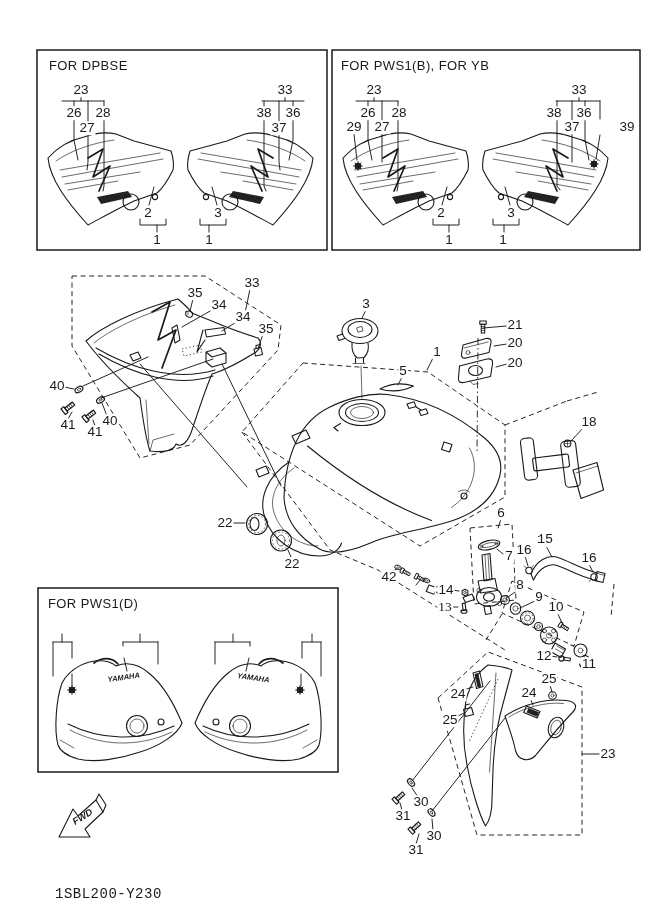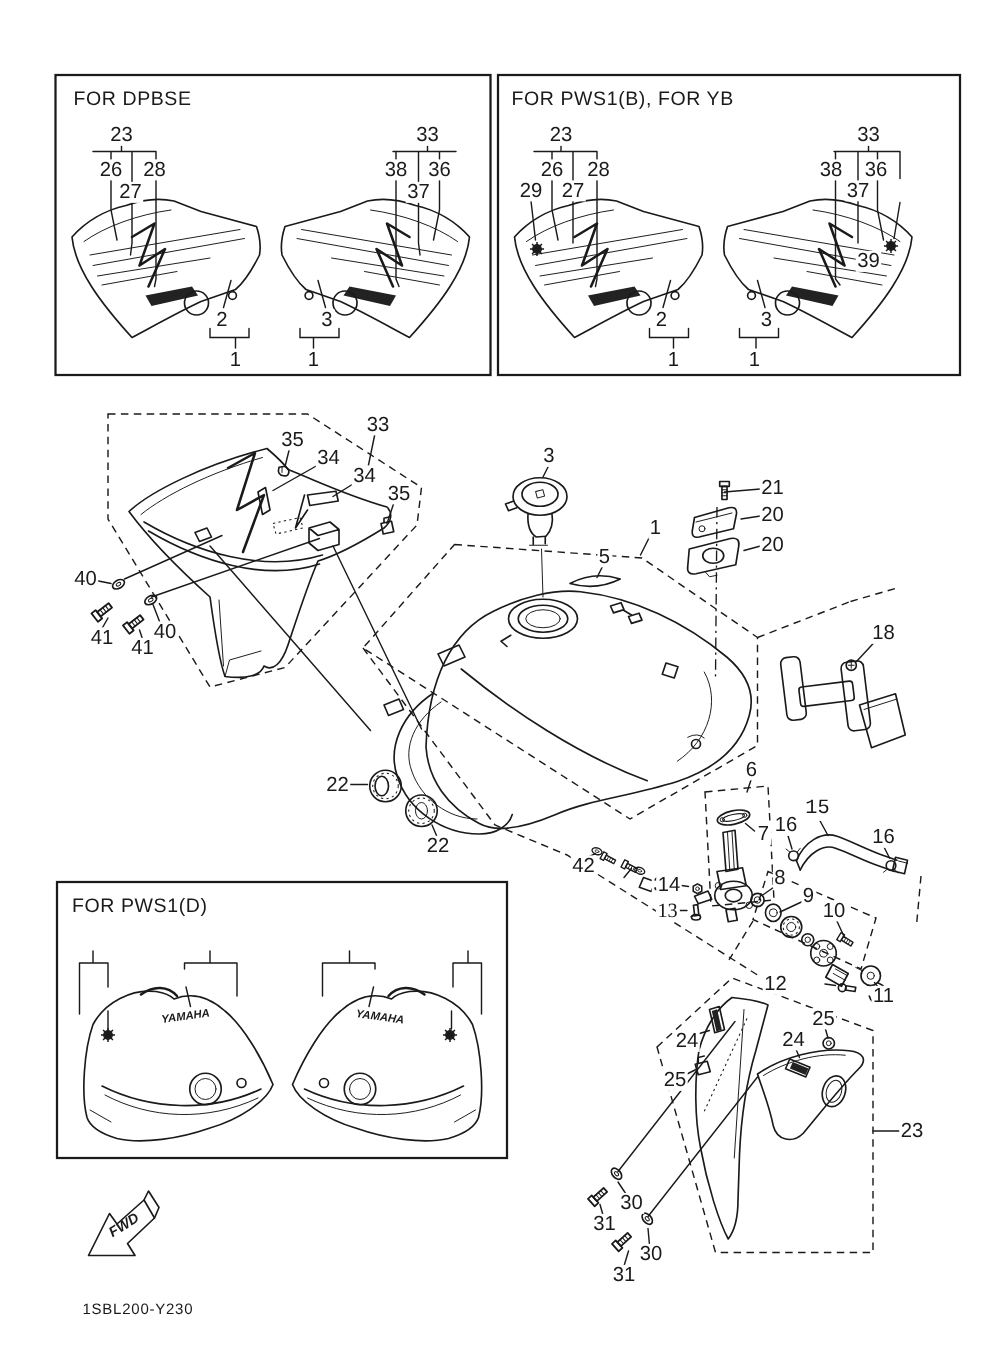--- a/index.html
+++ b/index.html
@@ -11,21 +11,21 @@
   .thin{fill:none;stroke:#1a1a1a;stroke-width:0.65;stroke-linejoin:round;stroke-linecap:round;}
   .ld{fill:none;stroke:#1a1a1a;stroke-width:0.95;stroke-linecap:round;}
   .dash{fill:none;stroke:#1a1a1a;stroke-width:0.95;stroke-dasharray:5 3.6;}
   .dashdot{fill:none;stroke:#1a1a1a;stroke-width:0.9;stroke-dasharray:7 3 1.5 3;}
   .dot{fill:none;stroke:#1a1a1a;stroke-width:0.7;stroke-dasharray:1.5 2.2;}
   .border{fill:none;stroke:#1a1a1a;stroke-width:1.5;}
   .dark{fill:#222;stroke:none;}
   .box-title{position:absolute;font-size:13px;letter-spacing:.4px;font-weight:500;white-space:nowrap;}
   .callout{position:absolute;transform:translate(-50%,-50%);font-size:13.5px;line-height:1;
            background:#fff;padding:0 1px;white-space:nowrap;}
-  .part-code{position:absolute;left:55px;top:868px;font-size:10px;letter-spacing:.5px;}
+  .part-code{position:absolute;left:55px;top:886px;font-size:14px;letter-spacing:.5px;font-family:Liberation Mono, monospace;}
   .decal{font-style:italic;font-weight:bold;}
 </style>
 </head>
 <body>
 
 <div class="page">
 
 <svg class="art" width="661" height="913" viewBox="0 0 661 913">
   <defs>
     <g id="bolt">
@@ -337,21 +337,21 @@
       <span class="callout" style="left: 209px; top: 240px;">1</span>
       <span class="callout" style="left: 374px; top: 90px;">23</span>
       <span class="callout" style="left: 368px; top: 113px;">26</span>
       <span class="callout" style="left: 399px; top: 113px;">28</span>
       <span class="callout" style="left: 354px; top: 127px; text-align: right;">29</span>
       <span class="callout" style="left: 382px; top: 127px;">27</span>
       <span class="callout" style="left: 579px; top: 90px;">33</span>
       <span class="callout" style="left: 554px; top: 113px;">38</span>
       <span class="callout" style="left: 584px; top: 113px;">36</span>
       <span class="callout" style="left: 572px; top: 127px;">37</span>
-      <span class="callout" style="left: 579px; top: 127px; margin-top: 47px;">39</span>
+      <span class="callout" style="left: 627px; top: 127px;">39</span>
       <span class="callout" style="left: 441px; top: 213px;">2</span>
       <span class="callout" style="left: 449px; top: 240px;">1</span>
       <span class="callout" style="left: 511px; top: 213px;">3</span>
       <span class="callout" style="left: 503px; top: 240px;">1</span>
       <span class="callout" style="left: 252px; top: 283px;">33</span>
       <span class="callout" style="left: 195px; top: 293px;">35</span>
       <span class="callout" style="left: 219px; top: 305px;">34</span>
       <span class="callout" style="left: 243px; top: 317px;">34</span>
       <span class="callout" style="left: 266px; top: 329px;">35</span>
       <span class="callout" style="left: 366px; top: 304px;">3</span>
@@ -372,21 +372,21 @@
       <span class="callout" style="left: 446px; top: 590px;">14</span>
       <span class="callout" style="left: 445px; top: 607px; font-family: Liberation Serif, serif;">13</span>
       <span class="callout" style="left: 501px; top: 513px;">6</span>
       <span class="callout" style="left: 509px; top: 556px;">7</span>
       <span class="callout" style="left: 545px; top: 540px; font-family: Liberation Mono, monospace;">15</span>
       <span class="callout" style="left: 524px; top: 550px;">16</span>
       <span class="callout" style="left: 589px; top: 558px;">16</span>
       <span class="callout" style="left: 520px; top: 585px;">8</span>
       <span class="callout" style="left: 539px; top: 597px;">9</span>
       <span class="callout" style="left: 556px; top: 607px;">10</span>
-      <span class="callout" style="left: 517px; top: 656px;">12</span>
+      <span class="callout" style="left: 544px; top: 656px;">12</span>
       <span class="callout" style="left: 589px; top: 664px;">11</span>
       <span class="callout" style="left: 458px; top: 694px;">24</span>
       <span class="callout" style="left: 450px; top: 720px;">25</span>
       <span class="callout" style="left: 549px; top: 679px;">25</span>
       <span class="callout" style="left: 529px; top: 693px;">24</span>
       <span class="callout" style="left: 608px; top: 754px;">23</span>
       <span class="callout" style="left: 421px; top: 802px;">30</span>
       <span class="callout" style="left: 403px; top: 816px;">31</span>
       <span class="callout" style="left: 434px; top: 836px;">30</span>
       <span class="callout" style="left: 416px; top: 850px;">31</span>

